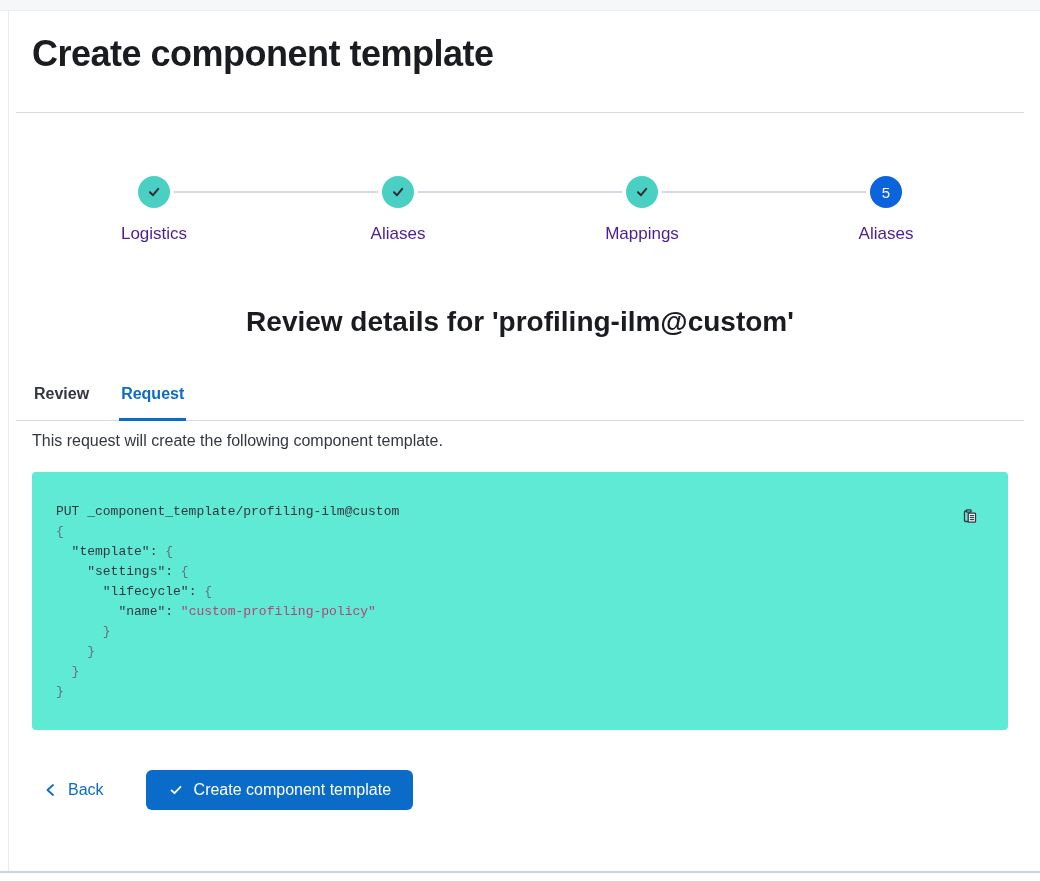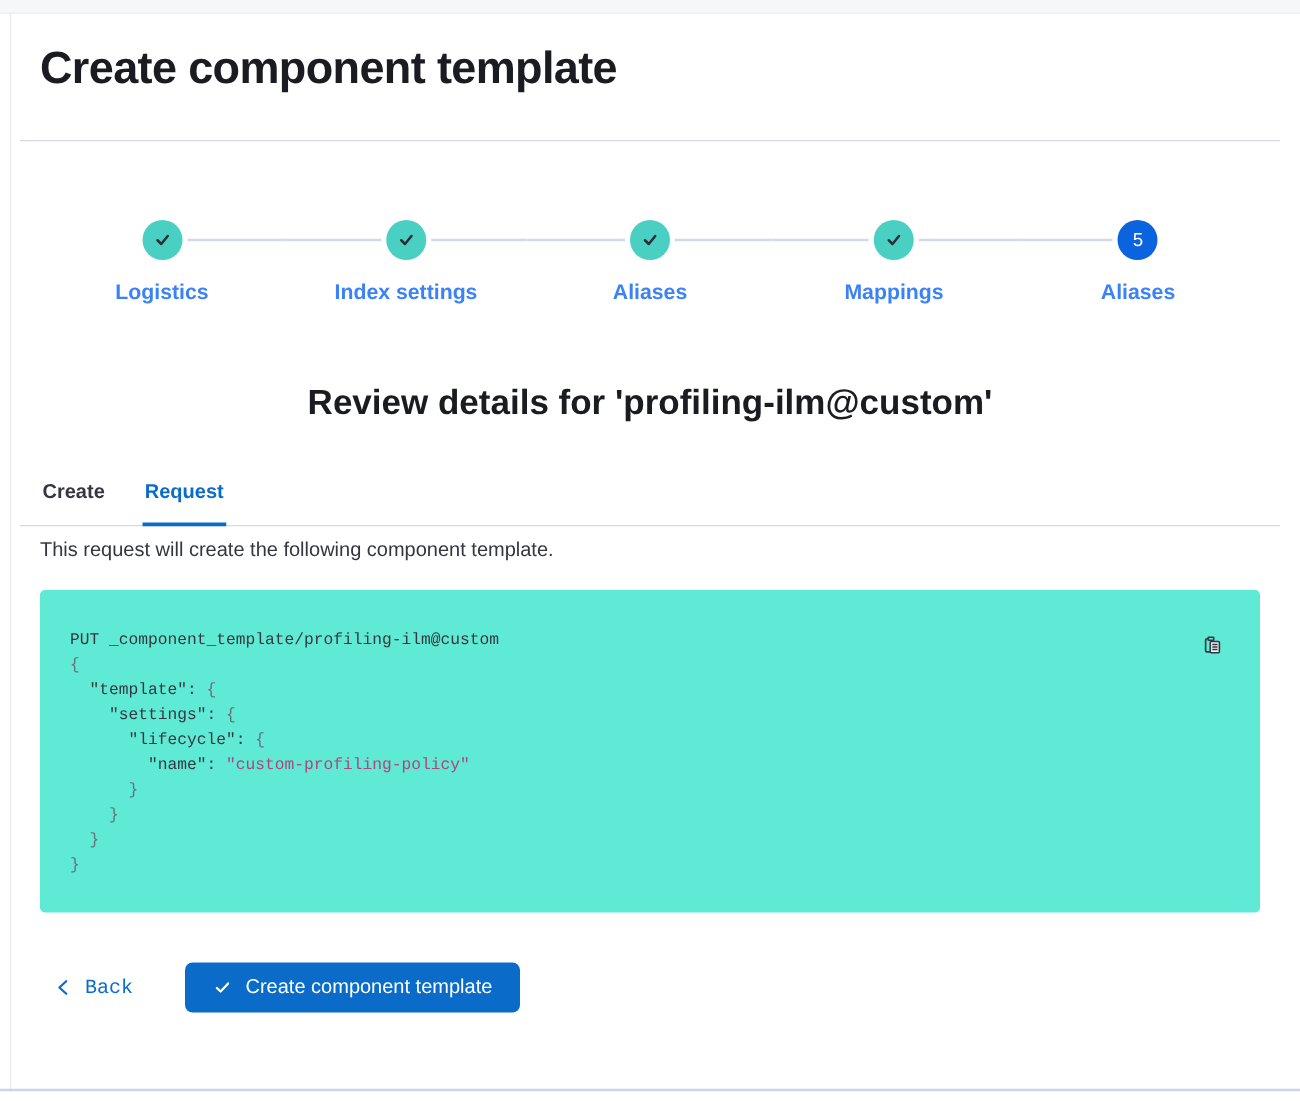--- a/index.html
+++ b/index.html
@@ -31,21 +31,21 @@
   .step::before { left:0; right:calc(50% + 20px); }
   .step::after  { left:calc(50% + 20px); right:0; }
   .step:first-child::before { display:none; }
   .step:last-child::after  { display:none; }
   .step-circle {
     width:32px; height:32px; border-radius:50%;
     display:flex; align-items:center; justify-content:center; z-index:1;
   }
   .step-circle.complete { background:#4ad0c3; }
   .step-circle.current  { background:#0b64dd; color:#fff; font-size:15px; font-weight:500; }
-  .step-label { margin-top:14px; font-size:17px; font-weight:700; color:#3b82f6; line-height:24px; }
+  .step-label { margin-top:14px; font-size:17px; font-weight:400; color:#4c1d95; line-height:24px; }
 
   h2.review-heading { margin:58px 0 0; font-size:28px; line-height:36px; font-weight:700; color:#1a1c21;text-align:center; }
 
   
   .tabs { display:flex; gap:28px; margin:42px -16px 0; padding:0 16px; border-bottom:1px solid #d3dae6; }
   .tab { position:relative; padding:0 2px 14px; font-size:16px; line-height:24px; font-weight:600; color:#343741; cursor:pointer; }
   .tab.active { color:#0a6cc8;text-align:center; }
   .tab.active::after { content:""; position:absolute; left:0; right:0; bottom:-1px; height:3px; background:#0a6cc8; }
 
   .description { margin-top:8px; font-size:16px; line-height:24px; color:#343741; }
@@ -67,21 +67,21 @@
   .copy-btn {
     position:absolute; top:36px; right:30px; width:16px; height:16px;
     background:none; border:none; padding:0; cursor:pointer; color:#343741;
   }
 
   
   .footer-actions { display:flex; align-items:center; margin-top:40px; }
   .back-btn {
     display:flex; align-items:center; gap:10px; margin-left:12px;
     background:none; border:none; padding:0; cursor:pointer;
-    color:#0a6cc8; font-size:16px; font-weight:500; font-family:Liberation Mono, monospace;
+    color:#0a6cc8; font-size:16px; font-weight:500; font-family:Liberation Sans, sans-serif;
   }
   .submit-btn {
     display:flex; align-items:center; gap:10px; margin-left:42px;
     height:40px; padding:0 22px; border:none; border-radius:6px;
     background:#0a6cc8; color:#ffffff; cursor:pointer;
     font-size:16px; font-weight:500; font-family:inherit;
   }
 </style>
 </head>
 <body>
@@ -104,28 +104,20 @@
           </svg>
       </div>
       <div class="step-label">Logistics</div>
     </div>
     <div class="step">
       <div class="step-circle complete">
         <svg width="16" height="16" viewBox="0 0 16 16" fill="none">
             <polyline points="4,8.2 7,11.2 12.2,4.8" stroke="#2b2e36" stroke-width="2" stroke-linecap="round" stroke-linejoin="round"></polyline>
           </svg>
       </div>
-      <div class="step-label">Index settings</div>
-    </div>
-    <div class="step">
-      <div class="step-circle complete">
-        <svg width="16" height="16" viewBox="0 0 16 16" fill="none">
-            <polyline points="4,8.2 7,11.2 12.2,4.8" stroke="#2b2e36" stroke-width="2" stroke-linecap="round" stroke-linejoin="round"></polyline>
-          </svg>
-      </div>
       <div class="step-label">Aliases</div>
     </div>
     <div class="step">
       <div class="step-circle complete">
         <svg width="16" height="16" viewBox="0 0 16 16" fill="none">
             <polyline points="4,8.2 7,11.2 12.2,4.8" stroke="#2b2e36" stroke-width="2" stroke-linecap="round" stroke-linejoin="round"></polyline>
           </svg>
       </div>
       <div class="step-label">Mappings</div>
     </div>
@@ -133,21 +125,21 @@
       <div class="step-circle current">
         <span>5</span>
       </div>
       <div class="step-label">Aliases</div>
     </div>
   </div>
 
   <h2 class="review-heading">Review details for 'profiling-ilm@custom'</h2>
 
   <div class="tabs">
-    <div class="tab">Create</div>
+    <div class="tab">Review</div>
     <div class="tab active">Request</div>
   </div>
 
   <div class="description">This request will create the following component template.</div>
 
   <div class="code-block">
     <pre class="code-content"><div class="code-line"><span class="tok-method">PUT _component_template/profiling-ilm@custom</span></div><div class="code-line"><span class="tok-brace">{</span></div><div class="code-line"><span class="tok-plain">  </span><span class="tok-key">"template"</span><span class="tok-plain">: </span><span class="tok-brace">{</span></div><div class="code-line"><span class="tok-plain">    </span><span class="tok-key">"settings"</span><span class="tok-plain">: </span><span class="tok-brace">{</span></div><div class="code-line"><span class="tok-plain">      </span><span class="tok-key">"lifecycle"</span><span class="tok-plain">: </span><span class="tok-brace">{</span></div><div class="code-line"><span class="tok-plain">        </span><span class="tok-key">"name"</span><span class="tok-plain">: </span><span class="tok-string">"custom-profiling-policy"</span></div><div class="code-line"><span class="tok-plain">      </span><span class="tok-brace">}</span></div><div class="code-line"><span class="tok-plain">    </span><span class="tok-brace">}</span></div><div class="code-line"><span class="tok-plain">  </span><span class="tok-brace">}</span></div><div class="code-line"><span class="tok-brace">}</span></div></pre>
     <button class="copy-btn">
       <svg width="16" height="16" viewBox="0 0 16 16" fill="none">
         <path d="M4.5 3 H3.5 C3 3 2.5 3.4 2.5 4 V12.5 C2.5 13.1 3 13.5 3.5 13.5 H6" stroke="currentColor" stroke-width="1.3"></path>

